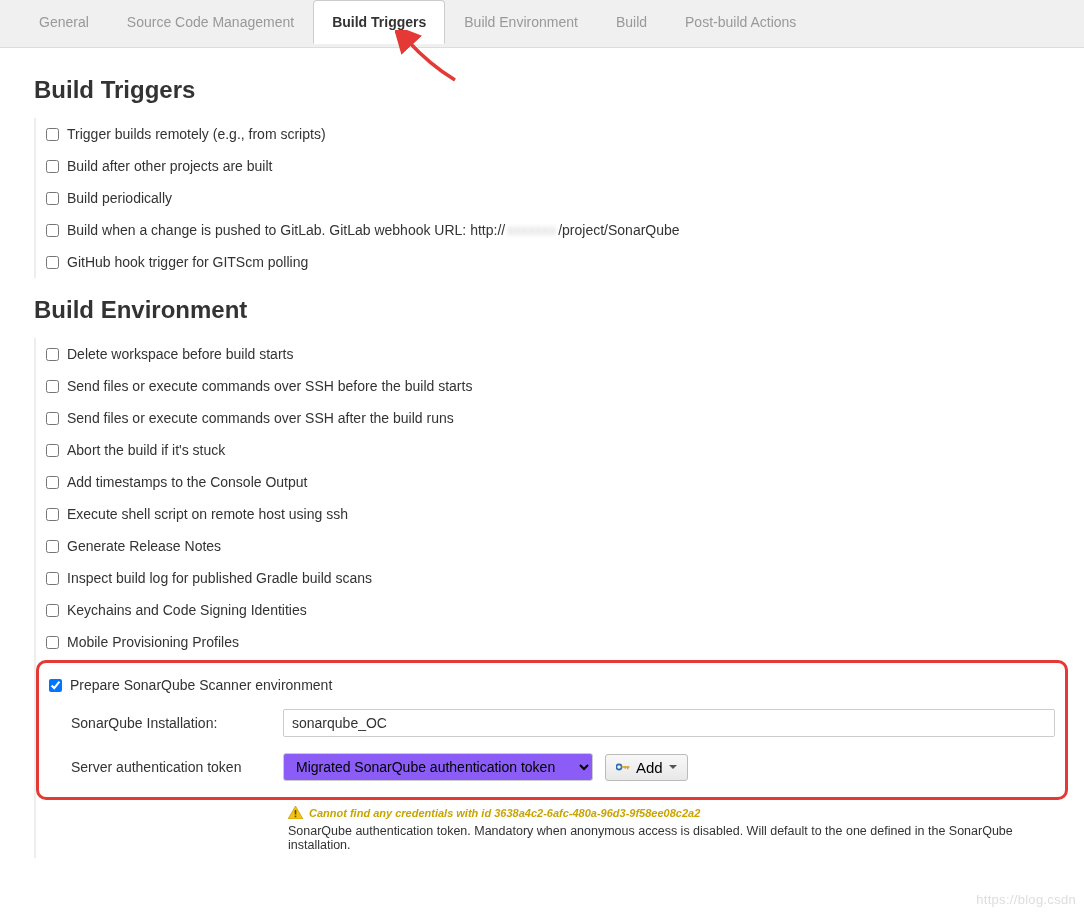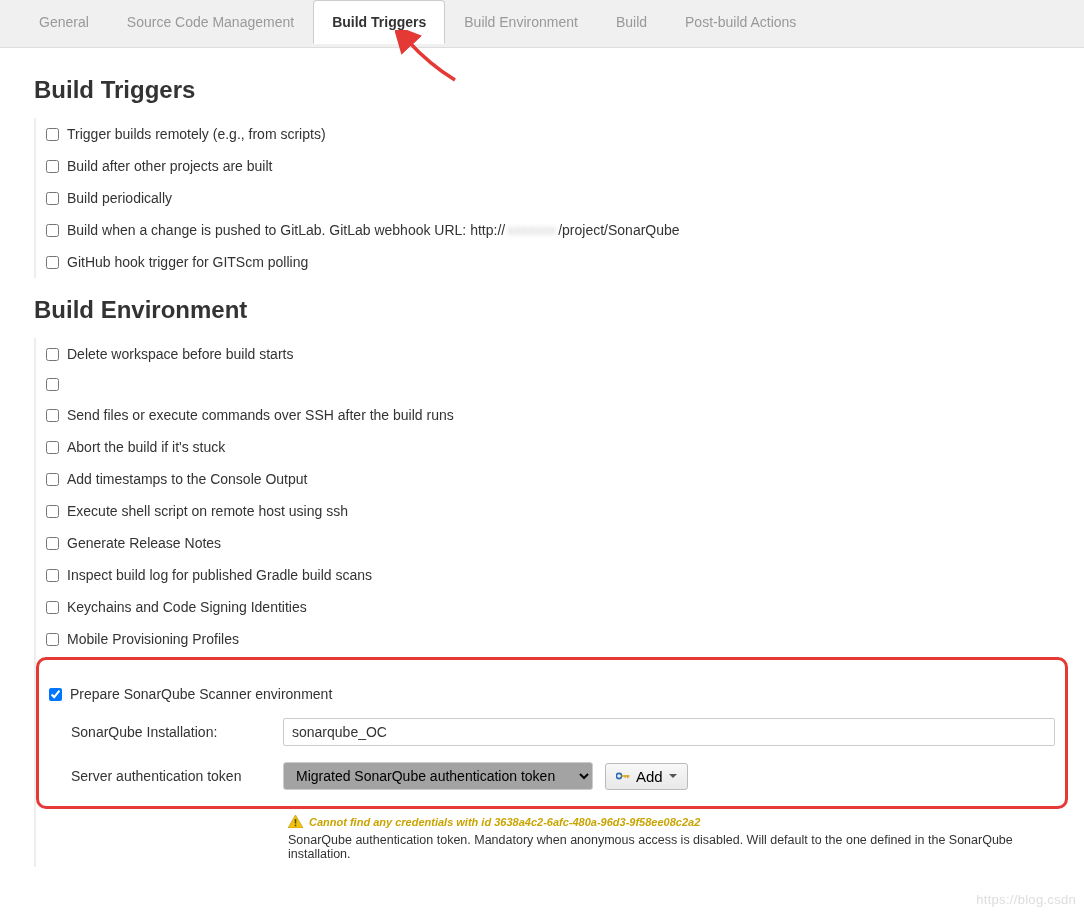--- a/index.html
+++ b/index.html
@@ -100,21 +100,21 @@
     font-size: 14px;
     font-family: inherit;
     color: #333;
     background: #fff;
   }
   .select-input {
     border: 1px solid #ccc;
     border-radius: 3px;
     padding: 4px 8px;
     font-size: 14px;
-    background: #a3a3a3;
+    background: #8b5cf6;
     min-width: 310px;
     height: 28px;
   }
   .add-btn {
     display: inline-flex;
     align-items: center;
     gap: 6px;
     border: 1px solid #bbb;
     border-radius: 3px;
     background: linear-gradient(#f8f8f8, #e8e8e8);
@@ -218,20 +218,21 @@
   </div>
 
   <div class="section-title">Build Environment</div>
   <div class="section-body">
     <label class="check-row">
       <input type="checkbox" style="">
       <span>Delete workspace before build starts</span>
     </label>
     <label class="check-row">
       <input type="checkbox" style="">
+      <span>Send files or execute commands over SSH before the build starts</span>
     </label>
     <label class="check-row">
       <input type="checkbox" style="">
       <span>Send files or execute commands over SSH after the build runs</span>
     </label>
     <label class="check-row">
       <input type="checkbox" style="">
       <span>Abort the build if it's stuck</span>
     </label>
     <label class="check-row">
@@ -253,21 +254,21 @@
     <label class="check-row">
       <input type="checkbox" style="">
       <span>Keychains and Code Signing Identities</span>
     </label>
     <label class="check-row">
       <input type="checkbox" style="">
       <span>Mobile Provisioning Profiles</span>
     </label>
 
     <div class="highlight-box">
-      <label class="check-row" style="padding-left:6px;margin-top:12px;">
+      <label class="check-row" style="padding-left:6px;">
         <input type="checkbox" checked="" style="">
         <span>Prepare SonarQube Scanner environment</span>
       </label>
 
       <div class="form-row">
         <div class="form-label">SonarQube Installation:</div>
         <input class="text-input" value="sonarqube_OC" style="">
       </div>
 
       <div class="form-row">

